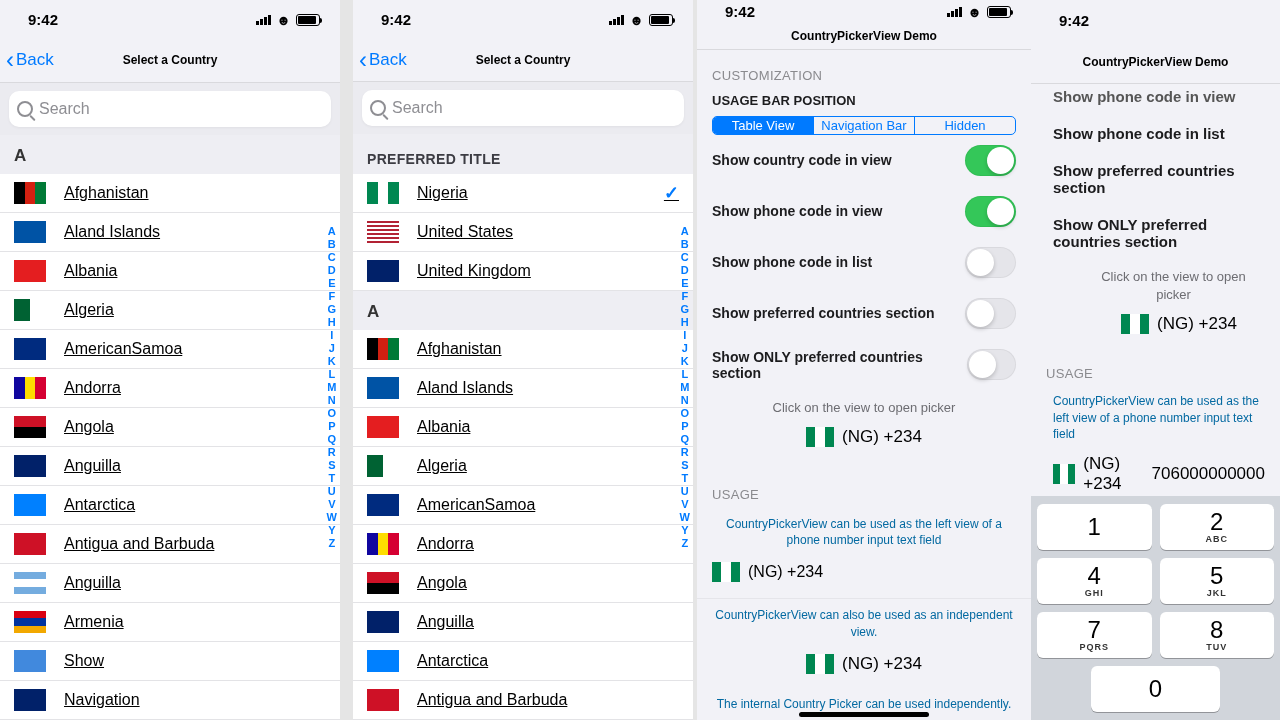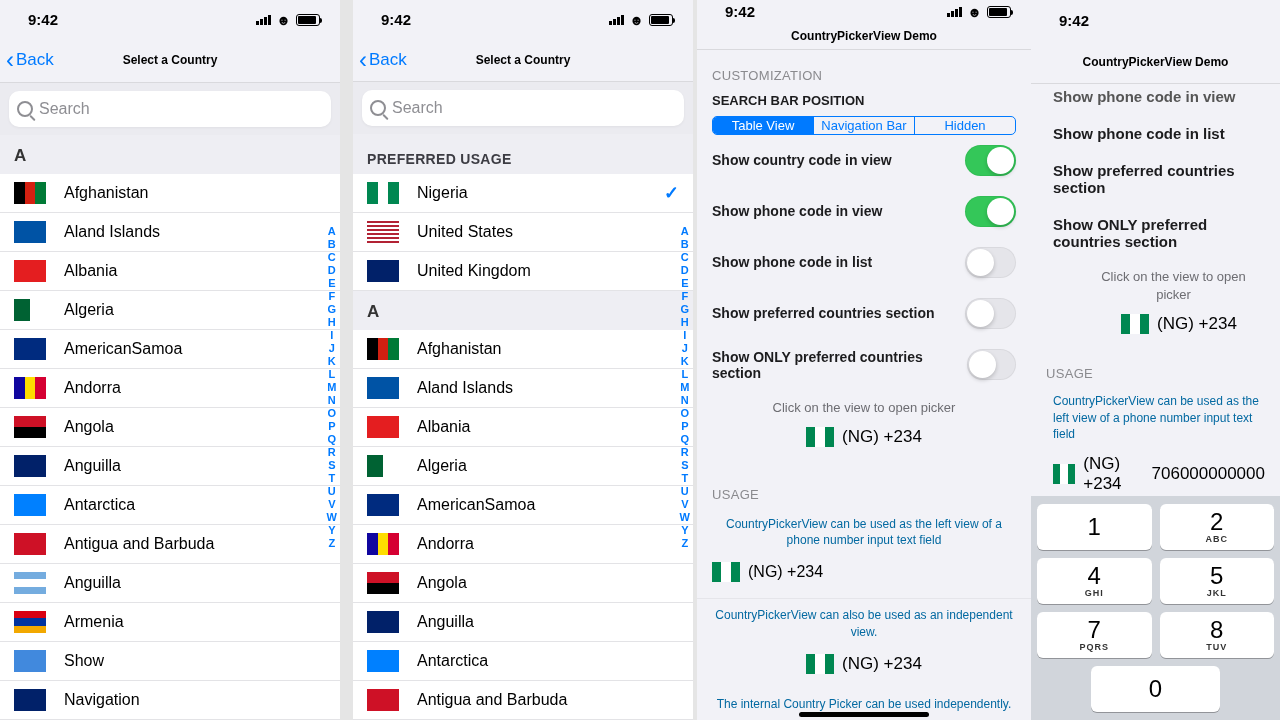--- a/index.html
+++ b/index.html
@@ -22,21 +22,21 @@
 .back { position: absolute; left: 6px; display: flex; align-items: center; color: #007aff; font-size: 17px; cursor: pointer; }
 .back-chevron { font-size: 24px; margin-right: 2px; line-height: 1; }
 .title { font-size: 12px; font-weight: 600; }
 .search-wrap { padding: 8px 9px; background: #ebebf0; }
 .search { height: 36px; background: #fff; border-radius: 10px; display: flex; align-items: center; padding: 0 8px; color: #8e8e93; box-shadow: 0 1px 3px rgba(0,0,0,0.05); }
 .search-icon { width: 16px; height: 16px; border: 2px solid #8e8e93; border-radius: 50%; position: relative; margin-right: 6px; }
 .search-icon::after { content:''; position:absolute; width:7px; height:2px; background:#8e8e93; bottom:-4px; right:-5px; transform:rotate(45deg); border-radius:1px; }
 .section-hdr { height: 40px; display: flex; align-items: flex-end; padding: 0 14px 7px; font-size: 14px; font-weight: 600; color: #3c3c43; background: #eeeef3; letter-spacing: 0.3px; }
 .section-hdr.letter { font-size: 17px; font-weight: 700; color: #333; padding-bottom: 8px; }
 .list { background: #fff; }
-.row { height: 39px; display: flex; align-items: center; padding: 15px 14px; border-bottom: 0.5px solid #e3e3e6; font-size: 16px; cursor: pointer; }
+.row { height: 39px; display: flex; align-items: center; padding: 15px 14px; border-bottom: 0.5px solid #e3e3e6; font-size: 16px; cursor: pointer; text-decoration: underline; }
 .flag { width: 32px; height: 22px; margin-right: 18px; background: #ccc; flex-shrink: 0; display: flex; position: relative; overflow: hidden; }
 .check { margin-left: auto; color: #007aff; font-size: 18px; font-weight: bold; }
 .index-bar { position: absolute; right: 3px; top: 225px; display: flex; flex-direction: column; color: #007aff; font-size: 11px; font-weight: 600; line-height: 13px; z-index: 5; }
 .index-bar span { cursor: pointer; text-align: center; }
 
 .flag-af{background:linear-gradient(to right,#000 33%,#d32011 33% 67%,#007a36 67%)}
 .flag-ax{background:#0053a5}
 .flag-al{background:#e41e20}
 .flag-dz{background:linear-gradient(to right,#006233 50%,#fff 50%)}
 .flag-as{background:#002b7f}
@@ -216,21 +216,21 @@
         <span>Back</span>
       </div>
     <div class="title">Select a Country</div>
   </div>
   <div class="search-wrap">
     <div class="search">
         <span class="search-icon"></span>
         <span>Search</span>
       </div>
   </div>
-  <div class="section-hdr">PREFERRED USAGE</div>
+  <div class="section-hdr">PREFERRED TITLE</div>
   <div class="list" id="s2-pref">
       <div class="row">
         <span class="flag flag-ng"></span>
         <span>Nigeria</span>
         <span class="check">✓</span>
       </div>
       <div class="row">
         <span class="flag flag-us"></span>
         <span>United States</span>
       </div>
@@ -322,21 +322,21 @@
           <span></span>
         </span>
       <span class="wifi">☻</span>
       <span class="battery"></span>
     </div>
   </div>
   <div class="nav">
     <div class="title">CountryPickerView Demo</div>
   </div>
   <div class="sec-label">CUSTOMIZATION</div>
-  <div class="sub-label">SEARCH BAR POSITION</div>
+  <div class="sub-label">USAGE BAR POSITION</div>
   <div class="seg">
     <div class="seg-item active">Table View</div>
     <div class="seg-item">Navigation Bar</div>
     <div class="seg-item">Hidden</div>
   </div>
   <div class="toggle-row">
       <span>Show country code in view</span>
       <span class="toggle on"></span>
     </div>
   <div class="toggle-row">

